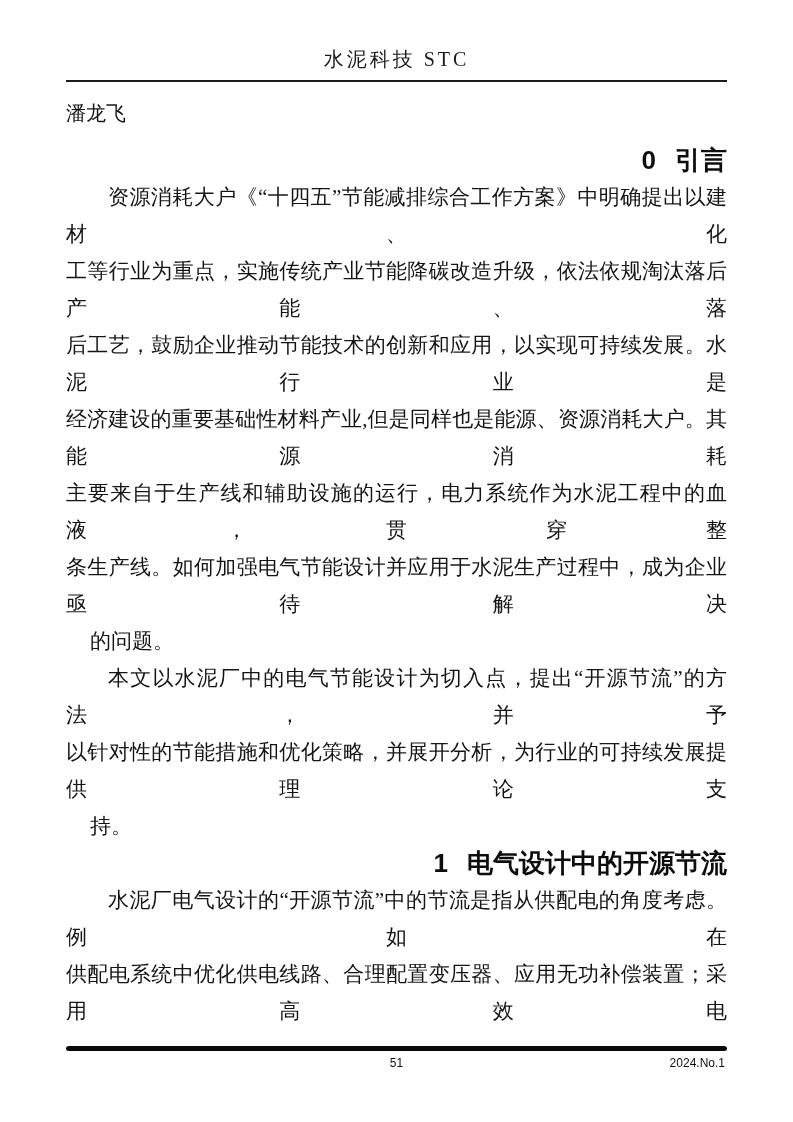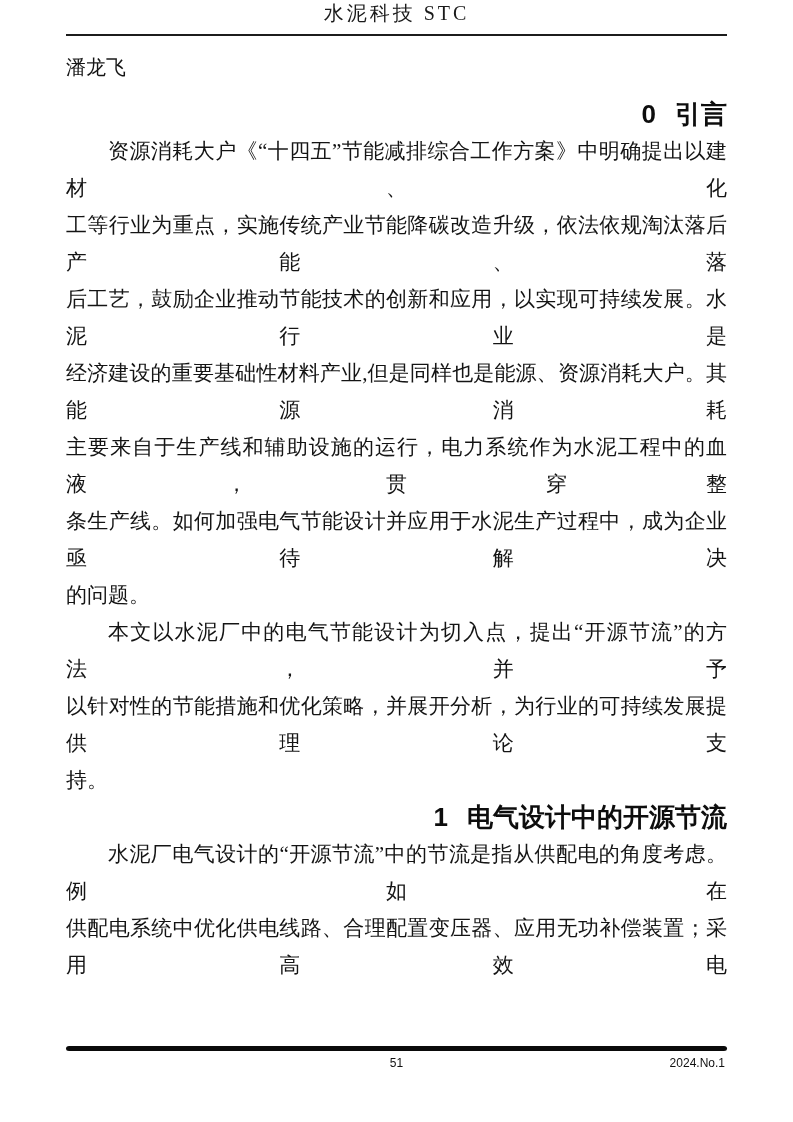--- a/index.html
+++ b/index.html
@@ -11,20 +11,21 @@
     margin: 0 auto;
     background: #ffffff;
     color: #141414;
     overflow: hidden;
     font-family: "Liberation Serif", "DejaVu Serif", serif;
   }
   .content { margin: 0 66px; width: 661px; }
 
   
   .journal-header {
+    padding-top: 46px;
     text-align: center;
     font-size: 20px;
     line-height: 26px;
     letter-spacing: 3px;
     color: #1a1a1a;
   }
   .header-rule {
     margin-top: 8px;
     height: 2px;
     background: #1c1c1c;
@@ -55,21 +56,21 @@
 
   
   .article-body { margin-top: 16px; font-size: 21px; }
   .para .line {
     line-height: 37px;
     text-align: justify;
     text-align-last: justify;
     white-space: normal;
   }
   .para .line.first { text-indent: 42px; }
-  .para .line.end { text-align: center; text-align-last: left; }
+  .para .line.end { text-align: center; text-align-last: left; margin-left: 24px; }
 
   .heading {
     line-height: 37px;
     font-family: "Liberation Sans", "DejaVu Sans", sans-serif;
     font-weight: bold;
     color: #0d0d0d;
   }
   .heading.h1 { font-size: 26px; text-align: right; }
   .heading .hnum { display: inline-block; }
   .heading.h1 .hnum { margin-right: 19px; }

